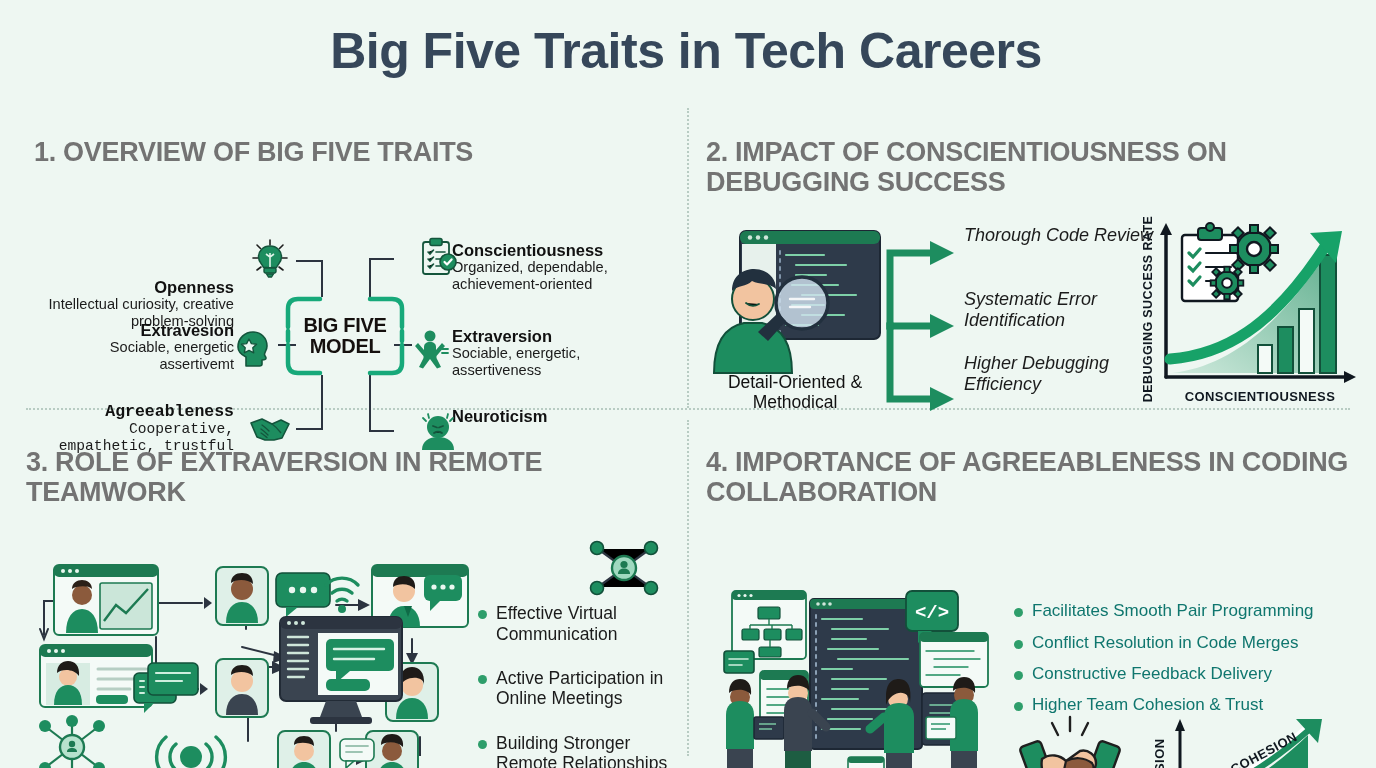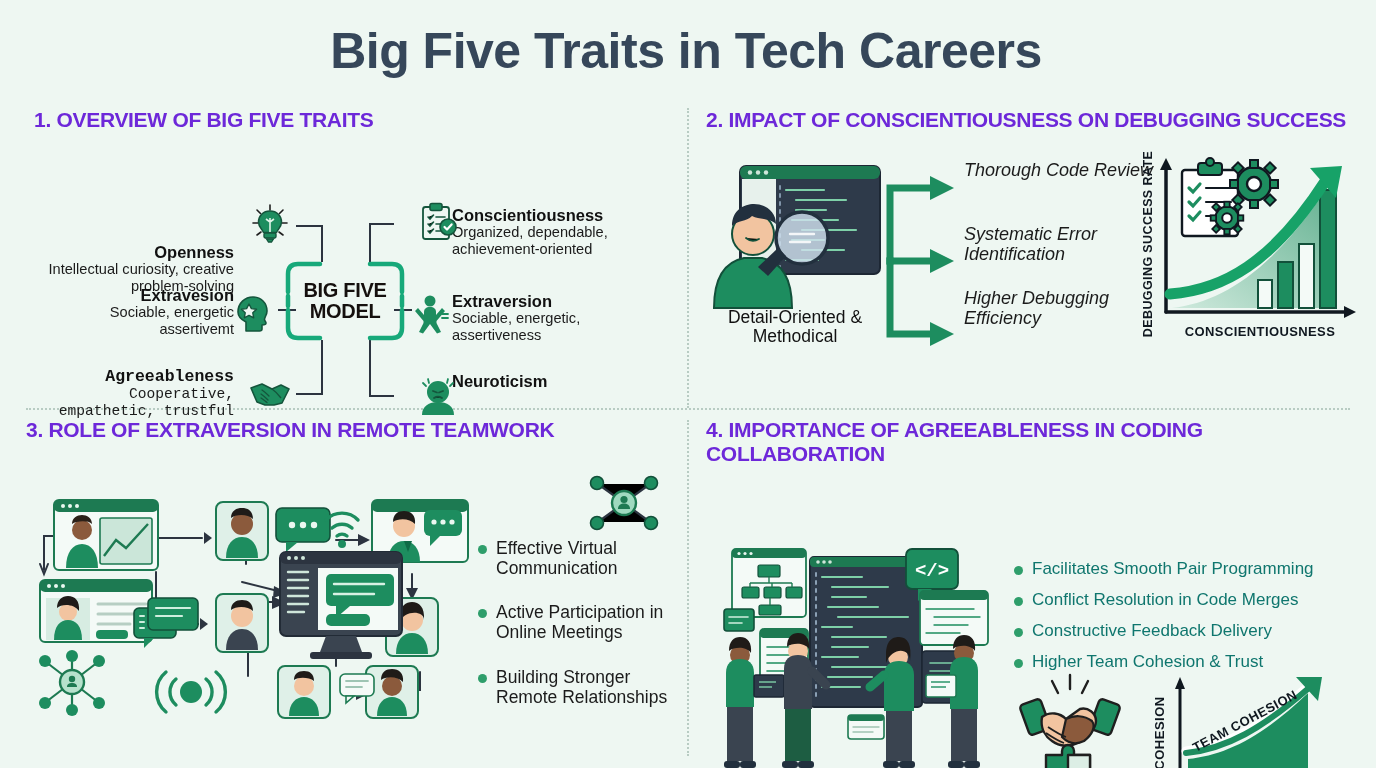--- a/index.html
+++ b/index.html
@@ -34,23 +34,24 @@
   }
 
   
   .quad { position: absolute; }
   .q1 { left: 34px;  top: 108px; width: 640px; height: 290px; }
   .q2 { left: 706px; top: 108px; width: 650px; height: 290px; }
   .q3 { left: 26px;  top: 418px; width: 652px; height: 340px; }
   .q4 { left: 706px; top: 418px; width: 652px; height: 340px; }
 
   .sec-title {
-    font-size: 21px; font-weight: bold; color: #6d28d9;
+    font-size: 27px; font-weight: bold; color: #737373;
     letter-spacing: -0.3px; line-height: 1.12;
     text-transform: uppercase;
+    margin-top: 29px;
   }
 
   
   .q1-body { position: relative; margin-top: 18px; height: 230px; }
   .trait { position: absolute; width: 200px; }
   .trait .tname { font-size: 16.5px; font-weight: bold; color: #111; line-height: 1.1; }
   .trait .tdesc { font-size: 14.6px; color: #1b1b1b; line-height: 1.16; }
   .trait.left { text-align: right; }
   .trait.left .tname { padding-right: 0; }
   .trait.right { text-align: left; }

